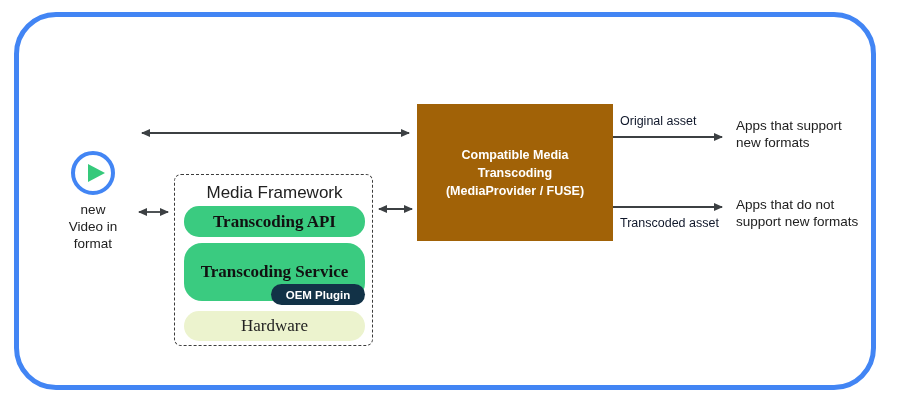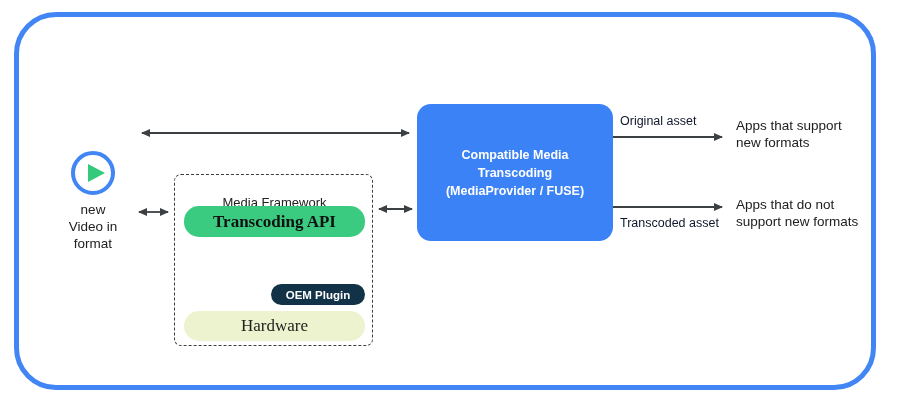--- a/index.html
+++ b/index.html
@@ -80,24 +80,24 @@
     width: 199px;
     height: 172px;
     box-sizing: border-box;
     border: 1.6px dashed #3c3c3c;
     border-radius: 7px;
     background: transparent;
   }
   .mf-title {
     position: absolute;
     left: 0;
-    top: 20px;
+    top: 8px;
     width: 199px;
     text-align: center;
-    font-size: 13px;
+    font-size: 17px;
     color: #212121;
   }
 
   .band {
     position: absolute;
     left: 9px;
     width: 181px;
     box-sizing: border-box;
     border-radius: 16px;
     display: flex;
@@ -148,22 +148,22 @@
     font-weight: bold;
   }
 
   
   .cmt-box {
     position: absolute;
     left: 417px;
     top: 104px;
     width: 196px;
     height: 137px;
-    border-radius: 14px;
-    background: #3b82f6;
+    border-radius: 0;
+    background: #a16207;
     display: flex;
     align-items: center;
     justify-content: center;
   }
   .cmt-box .cmt-text {
     color: #ffffff;
     font-size: 12.5px;
     font-weight: bold;
     line-height: 18px;
     text-align: center;
@@ -237,20 +237,23 @@
     <div>format</div>
   </div>
 
   <div class="media-framework">
     <div class="mf-title">Media Framework</div>
 
     <div class="band band-api">
       <span class="band-label">Transcoding API</span>
     </div>
 
+    <div class="band band-service">
+      <span class="band-label">Transcoding Service</span>
+    </div>
 
     <div class="oem-plugin">
       <span>OEM Plugin</span>
     </div>
 
     <div class="band band-hw">
       <span class="band-label">Hardware</span>
     </div>
   </div>
 

